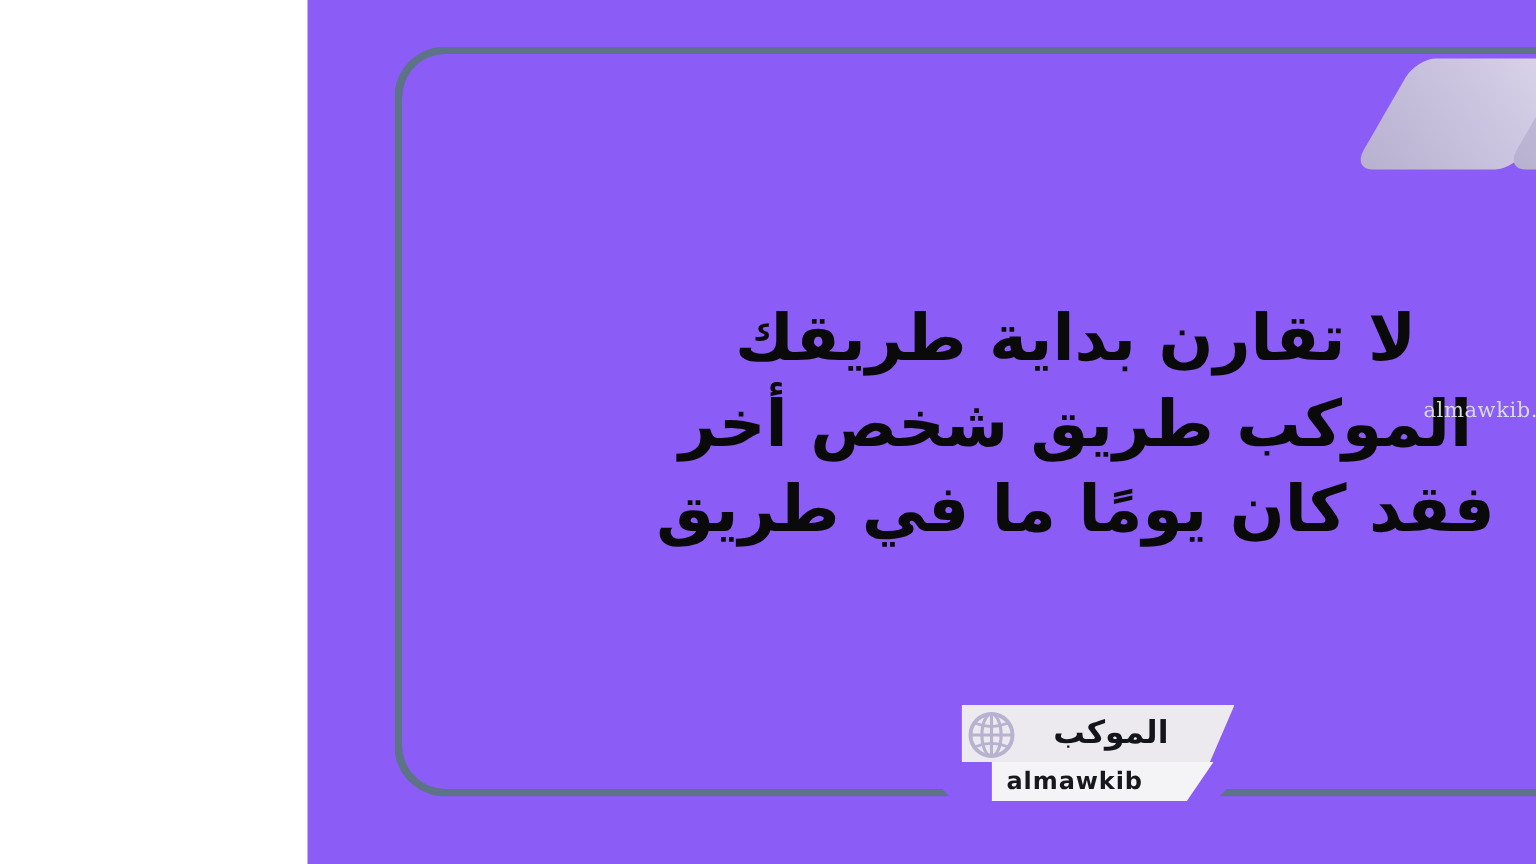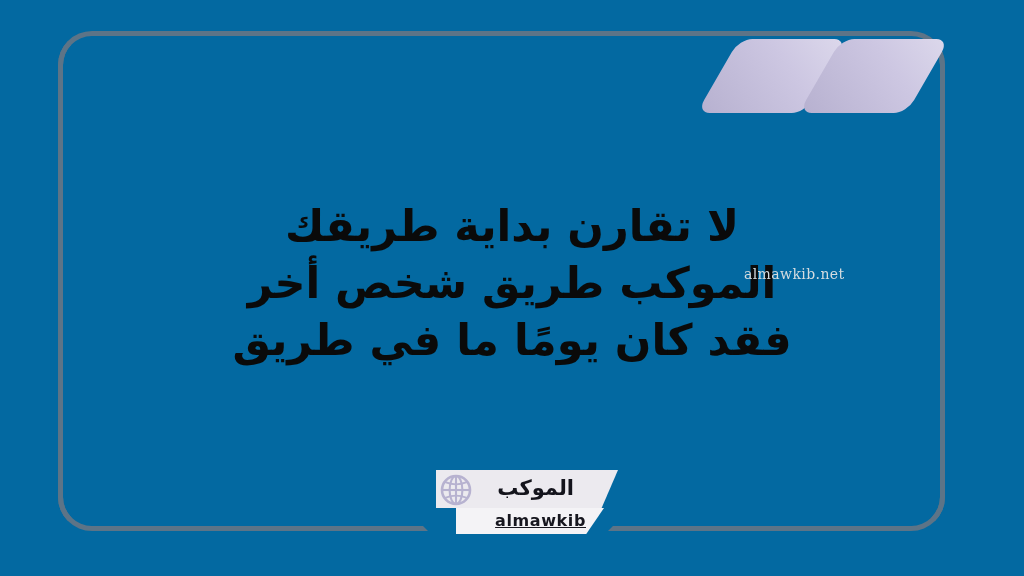--- a/index.html
+++ b/index.html
@@ -10,23 +10,23 @@
   }
   body {
     width: 1024px;
     height: 576px;
     overflow: hidden;
     font-family: "DejaVu Sans", "Liberation Sans", sans-serif;
   }
 
   .card-canvas {
     position: relative;
-    width: 1024px;
+    width: 819px;
     height: 576px;
-    background: #0369a1;
+    background: #8b5cf6;
     overflow: hidden;
   }
 
   
   .frame-top {
     position: absolute;
     left: 58px;
     top: 31px;
     width: 887px;
     height: 500px;
@@ -160,30 +160,29 @@
     font-weight: 700;
     font-size: 21px;
     line-height: 35px;
     white-space: nowrap;
   }
   .logo-latin {
     position: absolute;
     left: 48px;
     top: 44px;
     width: 120px;
-    text-align: right;
+    text-align: left;
     color: #17171f;
     font-family: "DejaVu Sans", "Liberation Sans", sans-serif;
     font-weight: 700;
     font-size: 16px;
     line-height: 22px;
     letter-spacing: 0.6px;
     direction: ltr;
     white-space: nowrap;
-    text-decoration: underline;
   }
 </style>
 </head>
 <body>
 
 <div class="card-canvas">
 
   <div class="frame-top"></div>
   <div class="frame-bottom-left"></div>
   <div class="frame-bottom-right"></div>

